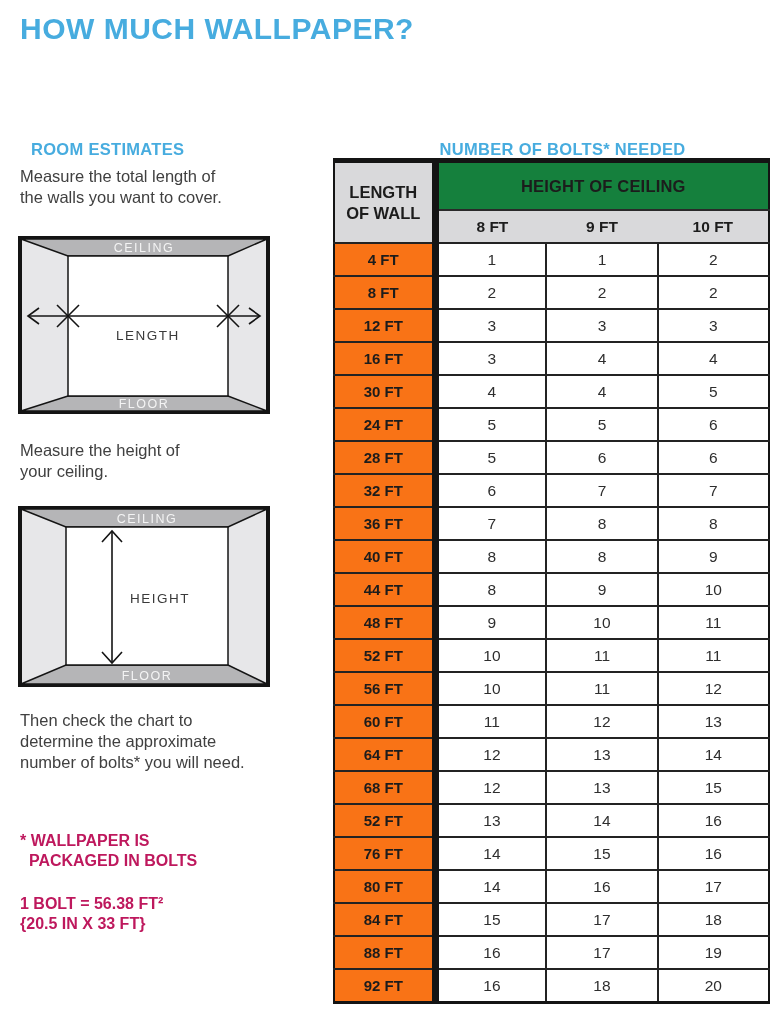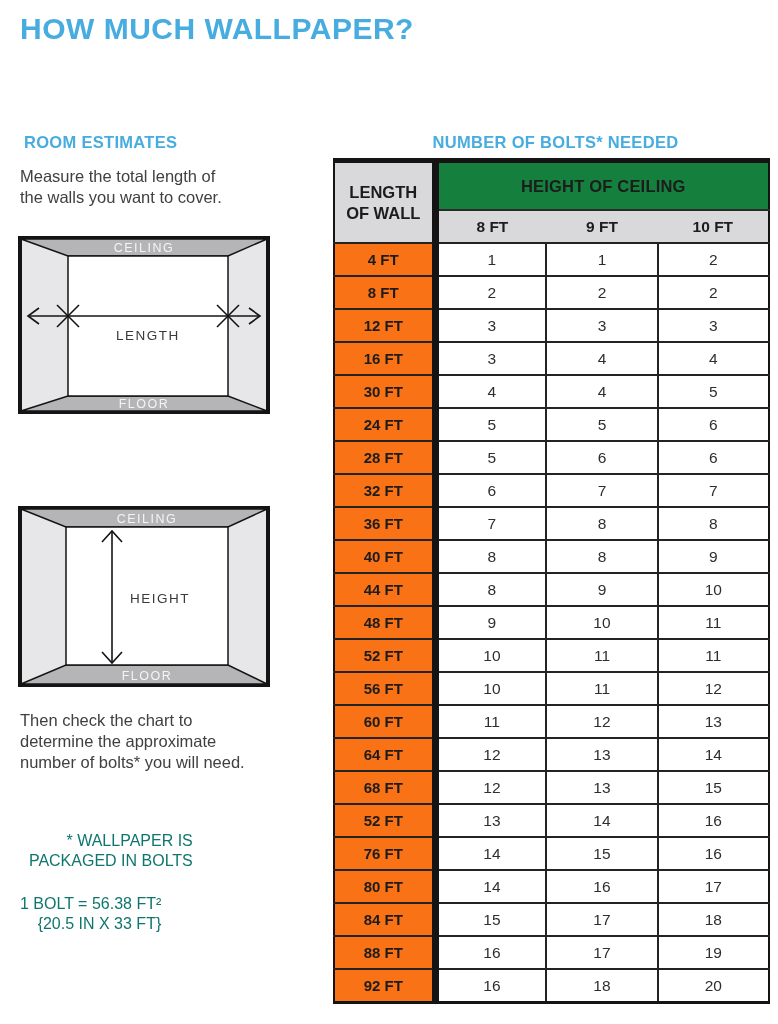--- a/index.html
+++ b/index.html
@@ -12,33 +12,32 @@
     overflow:hidden;
   }
   .page{position:absolute;inset:0;}
   .abs{position:absolute;}
 
   h1.page-title{
     margin:0;left:20px;top:12px;position:absolute;
     font-size:30px;font-weight:bold;color:#47ACDF;letter-spacing:0.5px;
   }
   h2.section-heading{
-    margin:4px;position:absolute;
+    margin:11px;position:absolute;
     font-size:16.5px;font-weight:bold;color:#47ACDF;letter-spacing:0.3px;
   }
   .body-text{
     margin:0;position:absolute;
     font-size:16.5px;line-height:1.28;color:#404040;
     white-space:pre-line;
   }
   .footnote-text{
     margin:0;position:absolute;
-    font-size:16px;line-height:1.22;font-weight:normal;color:#0f766e;
+    font-size:16px;line-height:1.22;font-weight:bold;color:#be185d;
     white-space:pre-line;
-    text-align:right;
   }
 
   
   .bolts-table-wrap{left:333px;top:158px;width:437px;position:absolute;}
   table.bolts{
     border-collapse:collapse;
     width:437px;
     table-layout:fixed;
     border-top:5px solid #141414;
     border-bottom:3px solid #141414;
@@ -107,20 +106,22 @@
       <line x1="39" y1="69" x2="61" y2="91"></line>
       <line x1="39" y1="91" x2="61" y2="69"></line>
       <line x1="199" y1="69" x2="221" y2="91"></line>
       <line x1="199" y1="91" x2="221" y2="69"></line>
     </g>
     <text x="126" y="16" text-anchor="middle" class="diag-label-light">CEILING</text>
     <text x="126" y="172" text-anchor="middle" class="diag-label-light">FLOOR</text>
     <text x="130" y="104" text-anchor="middle" class="diag-label-dark">LENGTH</text>
   </svg>
 
+  <p class="body-text abs" style="left:20px;top:440px;">Measure the height of
+your ceiling.</p>
 
   <svg class="abs" style="left:18px;top:506px;" width="252" height="181" viewBox="0 0 252 181" role="img">
     <rect x="2" y="2" width="248" height="177" fill="#e7e7e9" stroke="#141414" stroke-width="4"></rect>
     <polygon points="3,3 249,3 210,21 48,21" fill="#b5b5b7" stroke="#141414" stroke-width="1.5"></polygon>
     <polygon points="3,178 249,178 210,159 48,159" fill="#b5b5b7" stroke="#141414" stroke-width="1.5"></polygon>
     <rect x="48" y="21" width="162" height="138" fill="#ffffff" stroke="#141414" stroke-width="1.5"></rect>
     <g stroke="#141414" stroke-width="1.6" fill="none">
       <line x1="94" y1="25" x2="94" y2="157"></line>
       <polyline points="84,36 94,25 104,36"></polyline>
       <polyline points="84,146 94,157 104,146"></polyline>

